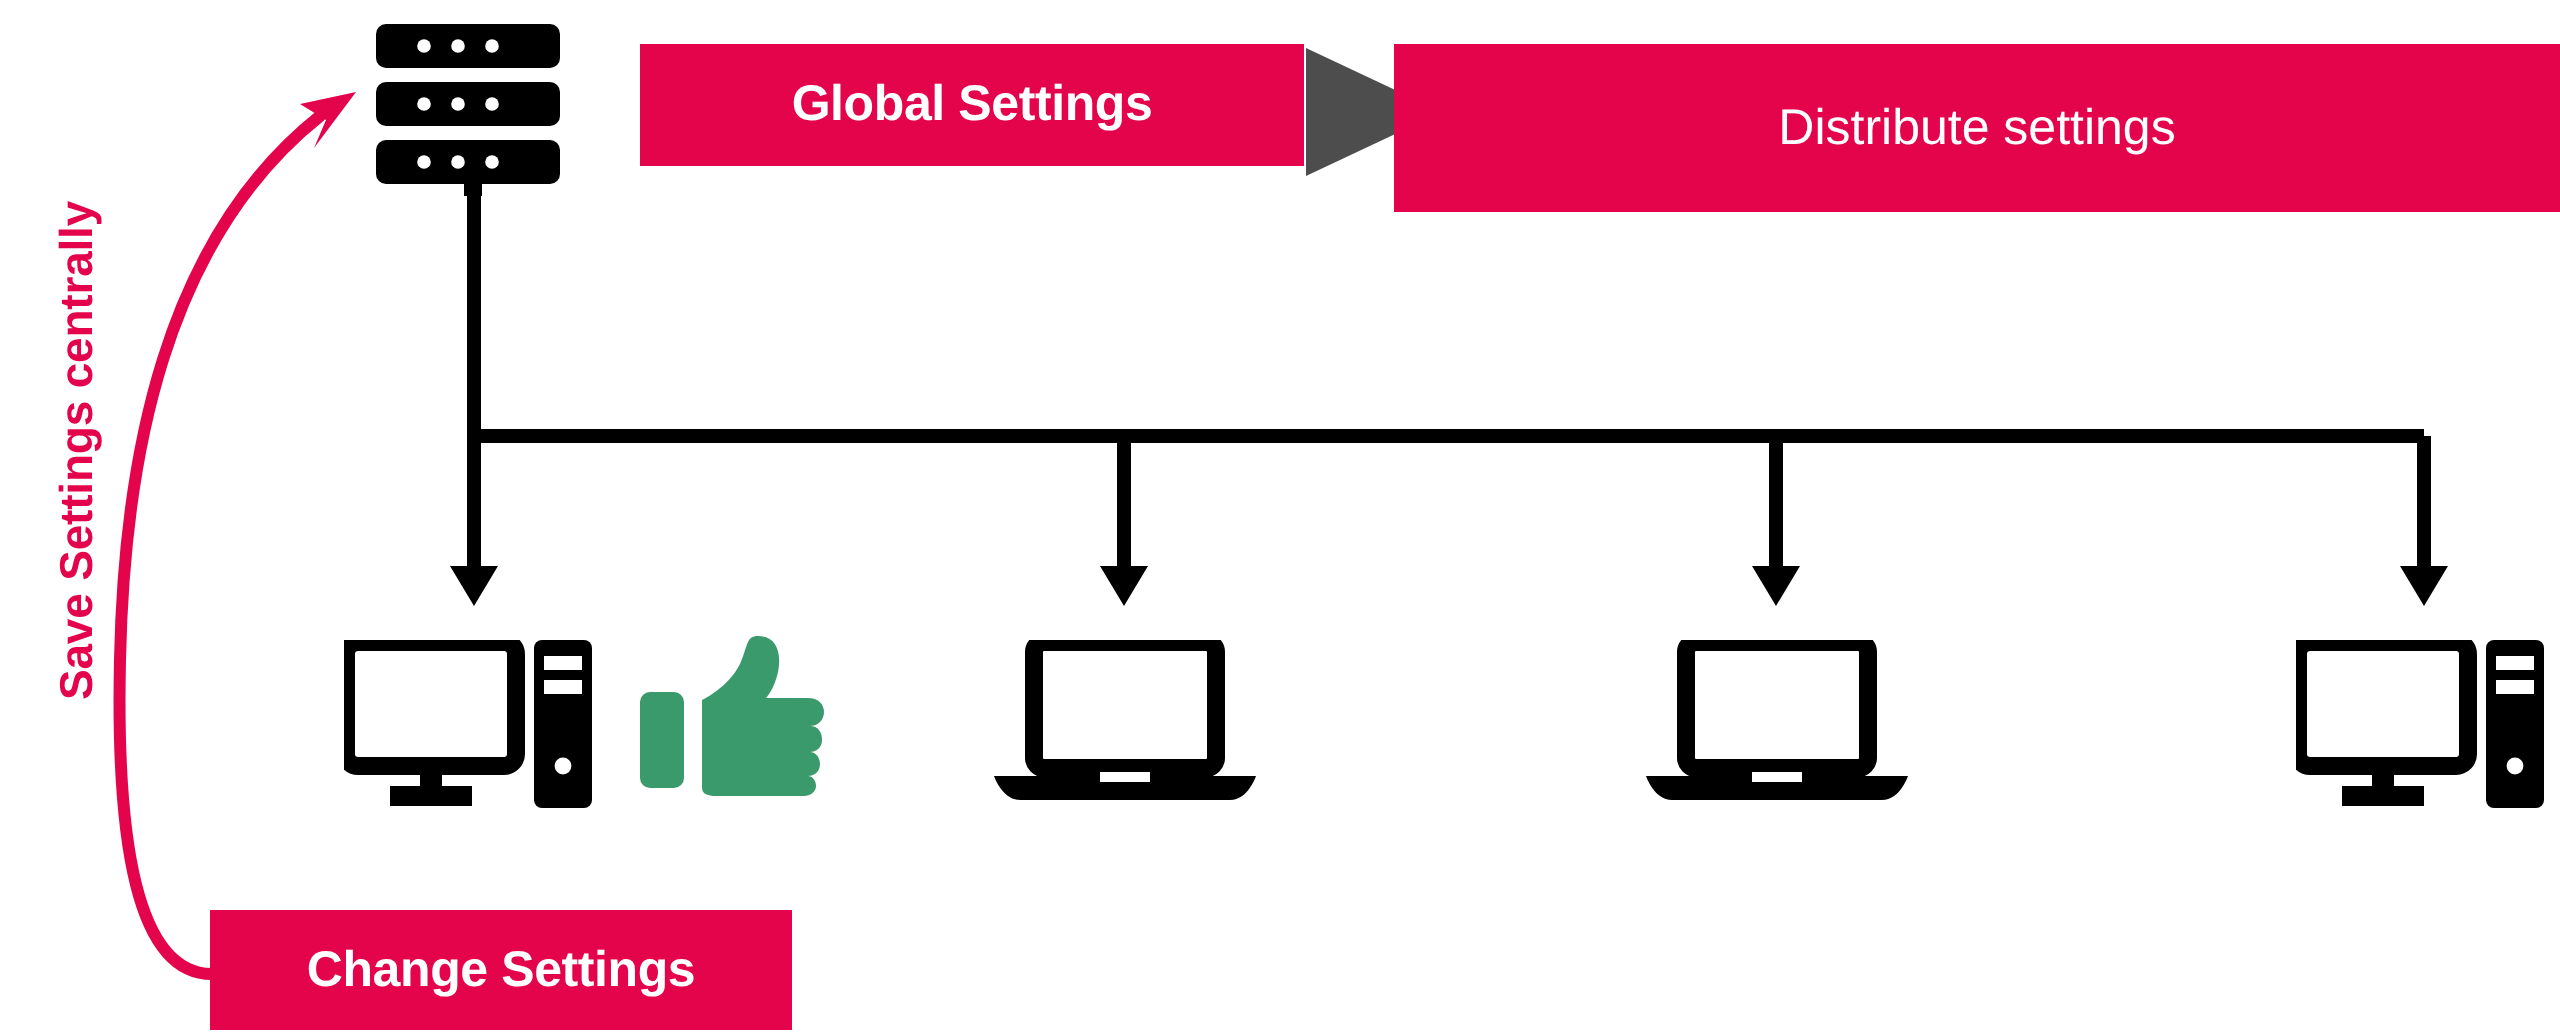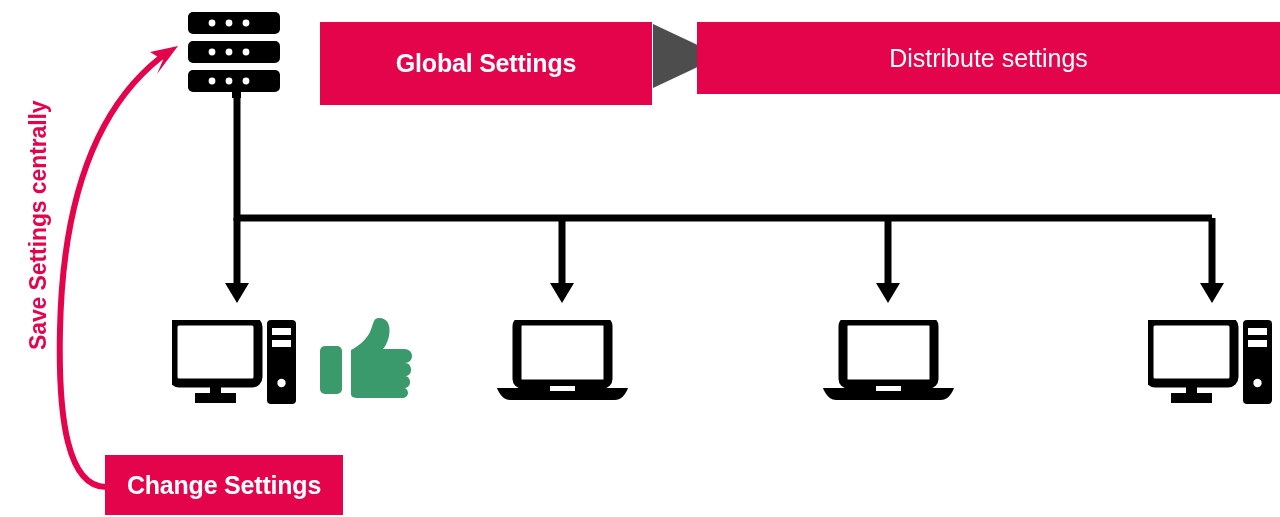--- a/index.html
+++ b/index.html
@@ -24,40 +24,40 @@
     display: flex;
     align-items: center;
     justify-content: center;
     color: #ffffff;
     box-sizing: border-box;
   }
   #banner-global {
     left: 320px;
     top: 22px;
     width: 332px;
-    height: 83px;
+    height: 61px;
     font-size: 25px;
     font-weight: bold;
     letter-spacing: -0.2px;
   }
   #banner-distribute {
     left: 697px;
     top: 22px;
     width: 583px;
-    height: 72px;
+    height: 84px;
     font-size: 25px;
     font-weight: normal;
     line-height: 31px;
     text-align: center;
     padding: 0 8px;
   }
   #banner-change {
     left: 105px;
     top: 455px;
-    width: 238px;
+    width: 291px;
     height: 60px;
     font-size: 25px;
     font-weight: bold;
     letter-spacing: -0.2px;
   }
 
   
   #play-triangle {
     position: absolute;
     left: 653px;

